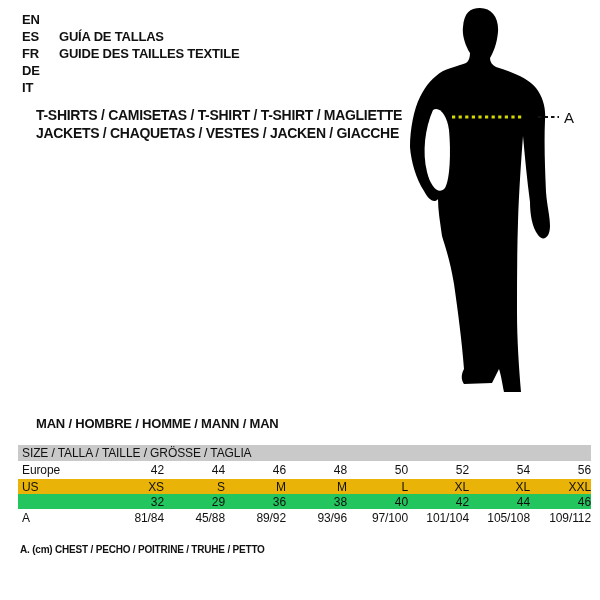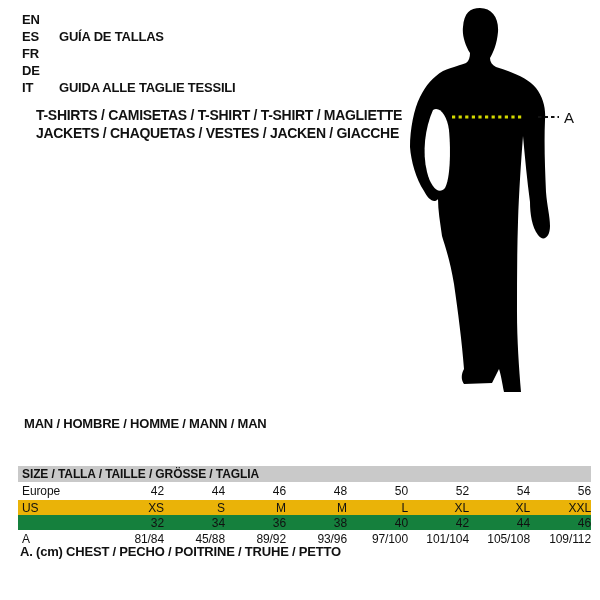--- a/index.html
+++ b/index.html
@@ -32,69 +32,68 @@
   
   .figure-wrap { position: absolute; left: 400px; top: 0px; width: 200px; height: 400px; }
   .figure-wrap svg { display: block; }
   .measure-label-text {
     font-family: "Liberation Sans", sans-serif;
     font-size: 15px; font-weight: 400;
   }
 
   
   .section-title {
-    position: absolute; left: 24px; top: 416px;
+    position: absolute; left: 36px; top: 416px;
     font-size: 13px; font-weight: 700; letter-spacing: -0.2px;
   }
 
   
   .size-table {
     position: absolute; left: 18px; top: 445px; width: 573px;
     font-size: 12px; letter-spacing: -0.1px;
   }
   .table-header {
     height: 16px; line-height: 16px;
     padding-left: 4px;
-    font-weight: 700;
-    margin-top: 21px;
+    font-weight: 400;
   }
   .trow { display: grid; grid-template-columns: 85px repeat(8, 1fr); align-items: center; }
   .trow.r-europe, .trow.r-a { height: 18px; }
   .trow.r-us, .trow.r-blank { height: 15px; }
   .tlabel { text-align: left; padding-left: 4px; }
   .tcell { text-align: right; }
 
   
   .footnote {
     position: absolute; left: 20px; top: 544px;
-    font-size: 13px; font-weight: 700; letter-spacing: -0.2px;
+    font-size: 10px; font-weight: 700; letter-spacing: -0.2px;
   }
 </style>
 </head>
 <body>
 
 <div class="page">
 
   <div class="languages">
     <div class="lang-row">
       <span class="lang-code">EN</span>
     </div>
     <div class="lang-row">
       <span class="lang-code">ES</span>
       <span class="lang-label">GUÍA DE TALLAS</span>
     </div>
     <div class="lang-row">
       <span class="lang-code">FR</span>
+      <span class="lang-label">GUIDE DES TAILLES TEXTILE</span>
     </div>
     <div class="lang-row">
       <span class="lang-code">DE</span>
     </div>
     <div class="lang-row">
       <span class="lang-code">IT</span>
-      <span class="lang-label">GUIDA ALLE TAGLIE TESSILI</span>
     </div>
   </div>
 
   <div class="products">
     <div class="product-line">T-SHIRTS / CAMISETAS / T-SHIRT / T-SHIRT / MAGLIETTE</div>
     <div class="product-line">JACKETS / CHAQUETAS / VESTES / JACKEN / GIACCHE</div>
   </div>
 
   <div class="figure-wrap">
     <svg width="200" height="400" viewBox="0 0 200 400" xmlns="http://www.w3.org/2000/svg">
@@ -162,24 +161,24 @@
       <div class="tcell">XS</div>
       <div class="tcell">S</div>
       <div class="tcell">M</div>
       <div class="tcell">M</div>
       <div class="tcell">L</div>
       <div class="tcell">XL</div>
       <div class="tcell">XL</div>
       <div class="tcell">XXL</div>
     </div>
 
-    <div class="trow r-blank shaded" style="background: #15803d;">
+    <div class="trow r-blank shaded" style="background: #22c55e;">
       <div class="tlabel"></div>
       <div class="tcell">32</div>
-      <div class="tcell">34</div>
+      <div class="tcell">29</div>
       <div class="tcell">36</div>
       <div class="tcell">38</div>
       <div class="tcell">40</div>
       <div class="tcell">42</div>
       <div class="tcell">44</div>
       <div class="tcell">46</div>
     </div>
 
     <div class="trow r-a">
       <div class="tlabel">A</div>

